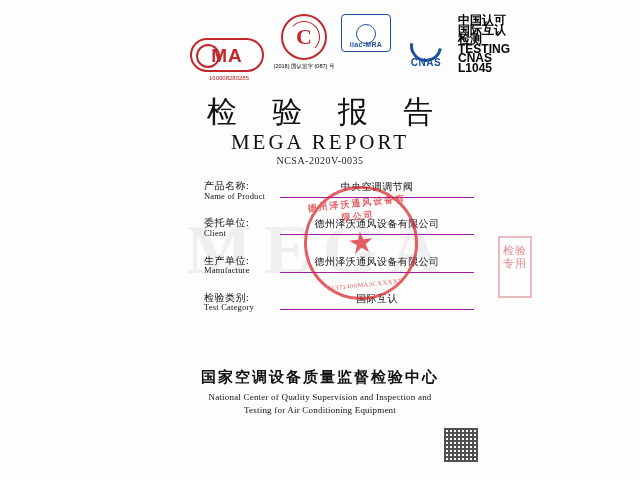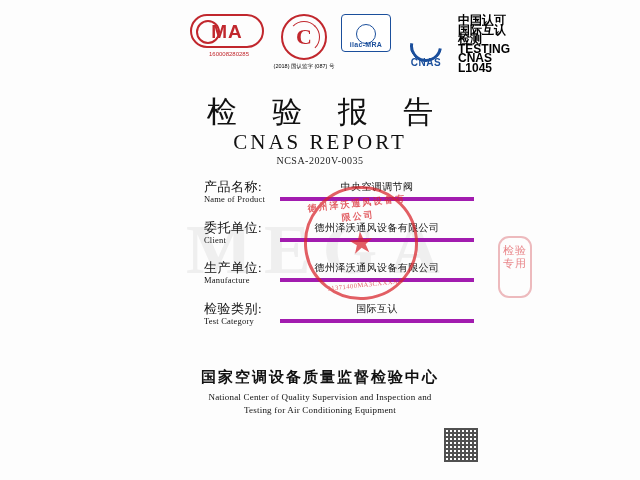--- a/index.html
+++ b/index.html
@@ -31,21 +31,21 @@
     display: flex;
     align-items: flex-start;
     justify-content: space-between;
   }
   .logo-block {
     text-align: center;
     font-family: "Liberation Sans", sans-serif;
   }
 
   
-  .ma-wrap { width: 78px; }
+  .ma-wrap { width: 78px; margin-top: 24px; }
   .ma-mark {
     width: 74px;
     height: 34px;
     border: 2px solid #c1272d;
     border-radius: 17px / 17px;
     color: #c1272d;
     font-weight: bold;
     font-size: 19px;
     line-height: 32px;
     letter-spacing: 1px;
@@ -218,34 +218,34 @@
     align-items: flex-start;
     margin-bottom: 16px;
     position: relative;
   }
   .field-label {
     width: 76px;
     flex: 0 0 76px;
     line-height: 1.15;
   }
   .lab-cn {
-    font-size: 13px;
+    font-size: 10px;
     color: #111;
     letter-spacing: 0.5px;
     white-space: nowrap;
   }
   .lab-en {
     font-size: 8.5px;
     color: #111;
     letter-spacing: 0.2px;
     white-space: nowrap;
   }
   .field-value {
     flex: 1;
-    border-bottom: 4px solid #a21caf;
+    border-bottom: 1px solid #a21caf;
     text-align: center;
     font-size: 10px;
     color: #111;
     padding-bottom: 2px;
     min-height: 15px;
     letter-spacing: 0.4px;
   }
 
   
   .footer {
@@ -309,21 +309,21 @@
     letter-spacing: 0.5px;
   }
 
   .stamp-side {
     position: absolute;
     left: 498px;
     top: 236px;
     width: 34px;
     height: 62px;
     border: 2px solid #e0848a;
-    border-radius: 11px;
+    border-radius: 0;
     opacity: 0.55;
     color: #d8232a;
     font-size: 11px;
     line-height: 13px;
     text-align: center;
     padding-top: 6px;
     box-sizing: border-box;
     letter-spacing: 1px;
     pointer-events: none;
   }
@@ -394,21 +394,21 @@
     <div class="cn-text">
       <div>中国认可</div>
       <div>国际互认</div>
       <div>检测</div>
       <div>TESTING</div>
       <div>CNAS L1045</div>
     </div>
   </div>
 
   <div class="title-cn">检 验 报 告</div>
-  <div class="title-en">CNAS REPORT</div>
+  <div class="title-en">MEGA REPORT</div>
   <div class="report-no">NCSA-2020V-0035</div>
 
   <div class="fields">
 
     <div class="field-row">
       <div class="field-label">
         <div class="lab-cn">产品名称:</div>
         <div class="lab-en">Name of Product</div>
       </div>
       <div class="field-value">中央空调调节阀</div>

